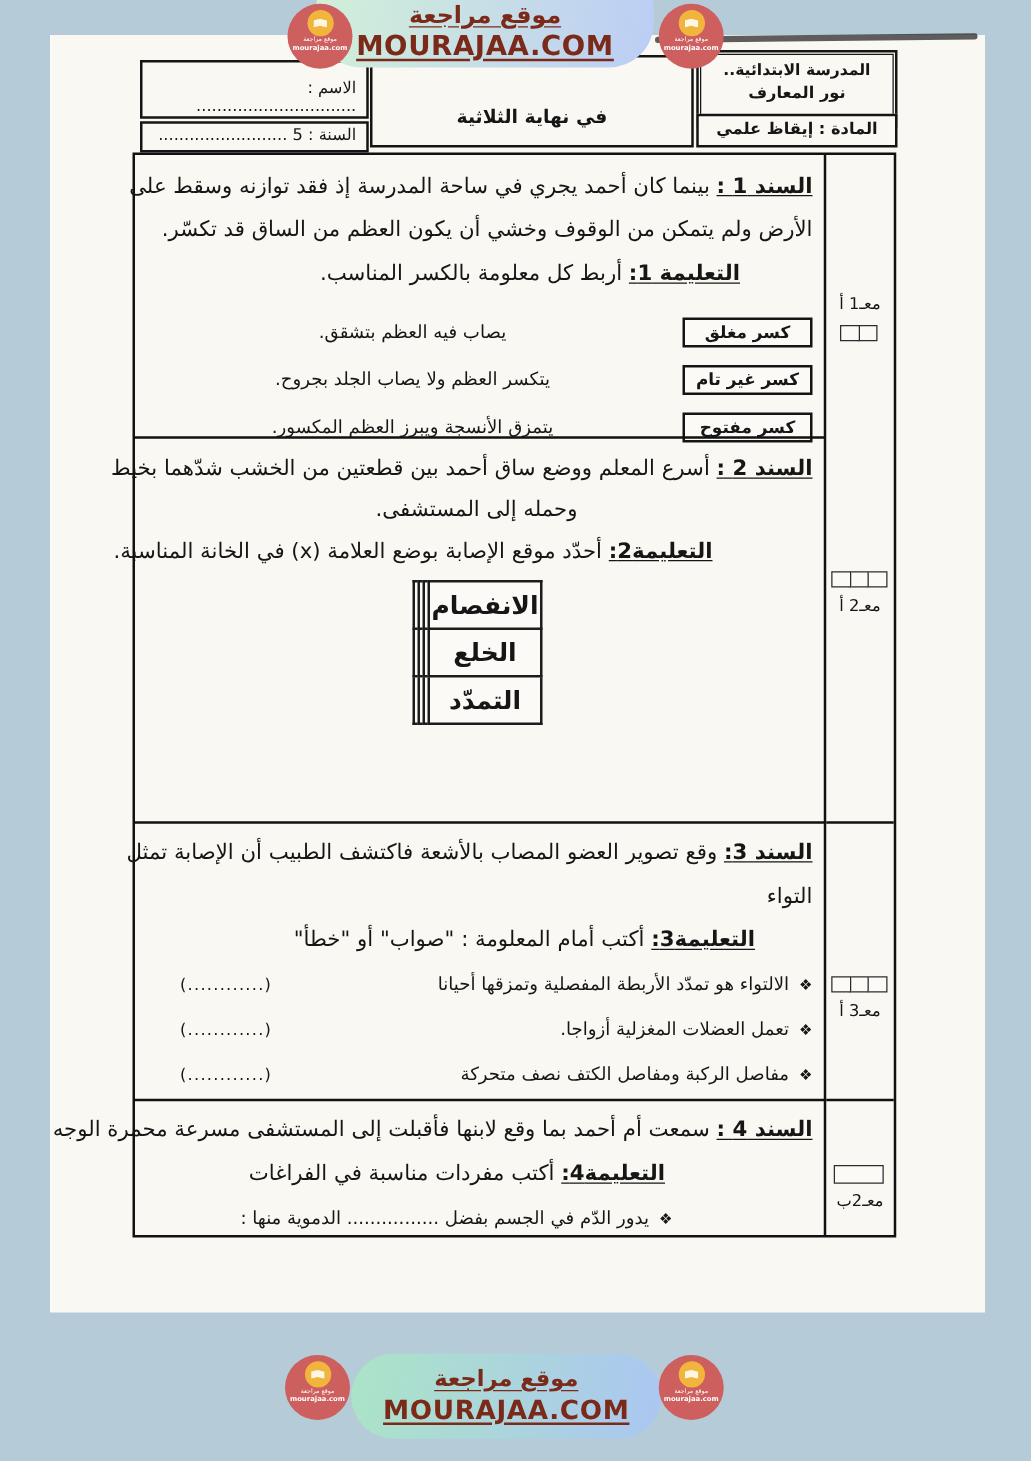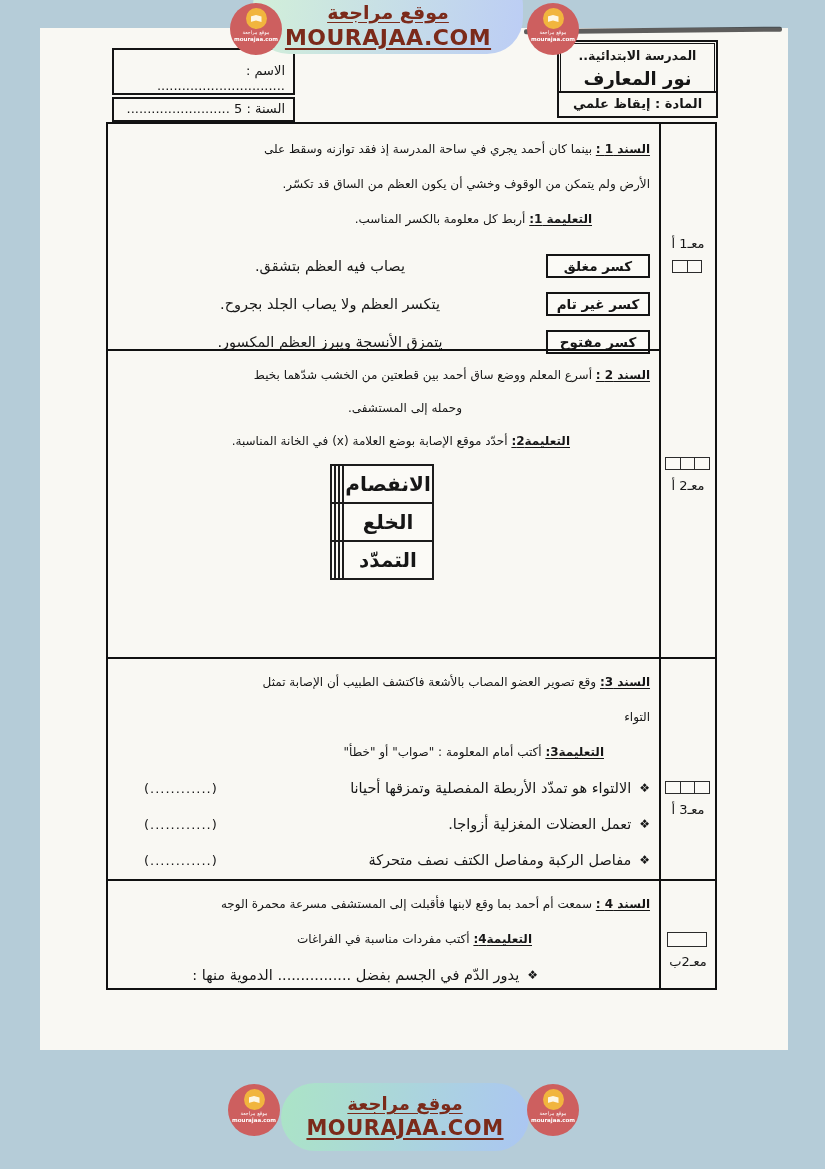--- a/index.html
+++ b/index.html
@@ -30,41 +30,41 @@
   
   .rtl{direction:rtl;}
   .hbox{position:absolute;border:2.5px solid #141414;box-sizing:border-box;background:#f9f8f3;}
   .name-box{left:112px;top:48px;width:183px;height:47px;font-size:13px;padding:13px 8px 0 6px;}
   .year-box{left:112px;top:97px;width:183px;height:25px;font-size:13px;padding:2px 8px 0 6px;}
   .center-box{left:296px;top:44px;width:259px;height:74px;text-align:center;padding-top:38px;
               font-size:15px;font-weight:bold;}
   .school-box{left:557px;top:40px;width:161px;height:62px;padding:1px;}
   .school-inner{border:1.5px solid #141414;height:100%;box-sizing:border-box;text-align:center;
                 font-size:12.5px;font-weight:bold;line-height:1.55;padding-top:2px;}
-  .handwrit{filter:blur(.4px);font-size:18px;letter-spacing:2px;}
+  .handwrit{filter:blur(.4px);font-size:13px;letter-spacing:2px;}
   .subject-box{left:557px;top:91px;width:161px;height:27px;text-align:center;font-size:13px;
                font-weight:bold;padding-top:3px;}
 
   .exam-table{position:absolute;left:106px;top:122px;width:611px;height:868px;
               border:2.8px solid #111;box-sizing:border-box;}
   .main-col{position:absolute;left:0;top:0;width:552px;height:100%;}
   .crit-col{position:absolute;top:0;right:0;width:56px;height:100%;border-left:2.6px solid #111;box-sizing:border-box;}
   .crit-div{position:absolute;left:0;width:100%;border-top:2.4px solid #111;}
   .crit-item{position:absolute;left:0;width:100%;text-align:center;}
   .crit-label{font-size:13px;}
   .cboxes{display:flex;justify-content:center;}
   .cbox{width:16px;height:13px;border:1.6px solid #2c2c2c;box-sizing:border-box;margin-left:-1.6px;background:#fbfaf6;}
   .cbox.wide{width:40px;height:15px;}
 
   .sec{position:absolute;left:0;width:100%;box-sizing:border-box;padding:8px 10px 0 6px;}
   .sec1{top:0;height:225px;}
   .sec2{top:225px;height:308px;border-top:2.6px solid #111;}
   .sec3{top:533px;height:222px;border-top:2.6px solid #111;padding-top:6px;}
   .sec4{top:755px;height:113px;border-top:2.6px solid #111;padding-top:6px;}
-  .line{font-size:12px;line-height:35px;white-space:nowrap;text-align:right;}
+  .line{font-size:17px;line-height:35px;white-space:nowrap;text-align:right;}
   .sec2 .line{line-height:33px;}
   .utitle{font-weight:bold;text-decoration:underline;text-underline-offset:2px;}
   .ind1{margin-right:58px;}
   .ind2{margin-right:80px;}
   .ind2b{margin-right:188px;}
   .ind3{margin-right:46px;}
   .ind4{margin-right:118px;}
 
   .match{margin-top:10px;}
   .match-row{display:flex;align-items:center;height:38px;}
@@ -94,20 +94,23 @@
 <div class="page">
 
   <div class="paper"></div>
   <div class="smudge"></div>
 
   <div class="hbox name-box rtl">
     <span>الاسم : ...............................</span>
   </div>
   <div class="hbox year-box rtl">
     <span>السنة : 5 .........................</span>
+  </div>
+  <div class="hbox center-box rtl">
+    <span>في نهاية الثلاثية</span>
   </div>
   <div class="hbox school-box">
     <div class="school-inner rtl">
       <div>المدرسة الابتدائية..</div>
       <div class="handwrit">نور المعارف</div>
     </div>
   </div>
   <div class="hbox subject-box rtl">
     <span>المادة : إيقاظ علمي</span>
   </div>

